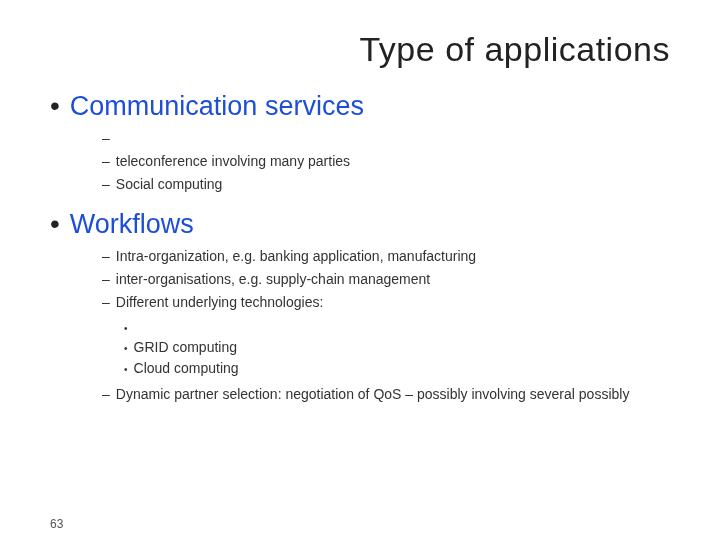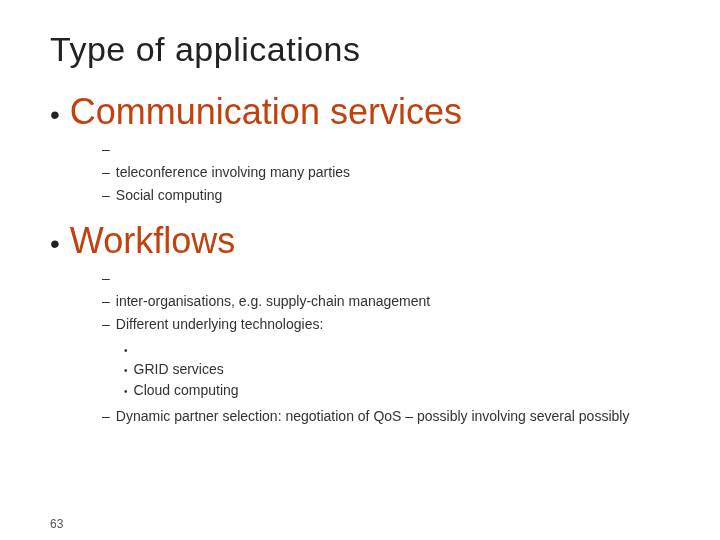--- a/index.html
+++ b/index.html
@@ -20,21 +20,21 @@
 
     .slide {
       width: 720px;
       height: 540px;
       padding: 30px 50px 20px 50px;
       display: flex;
       flex-direction: column;
     }
 
     .title {
-      text-align: left;
+      text-align: right;
       font-size: 34px;
       font-weight: normal;
       color: #222;
       margin-bottom: 22px;
       letter-spacing: 0.5px;
     }
 
     .section {
       margin-bottom: 14px;
     }
@@ -47,23 +47,23 @@
     }
 
     .bullet-dot {
       font-size: 28px;
       line-height: 1;
       color: #222;
       flex-shrink: 0;
     }
 
     .bullet-title {
-      font-size: 36px;
+      font-size: 27px;
       font-weight: normal;
-      color: #c2410c;
+      color: #1d4ed8;
     }
 
     .sub-list {
       margin-left: 52px;
       display: flex;
       flex-direction: column;
       gap: 2px;
     }
 
     .sub-item {
@@ -135,37 +135,38 @@
   </div>
 
   <div class="section">
     <div class="bullet-header">
       <span class="bullet-dot">•</span>
       <span class="bullet-title">Workflows</span>
     </div>
     <div class="sub-list">
       <div class="sub-item">
         <span class="dash">–</span>
+        <span>Intra-organization, e.g. banking application, manufacturing</span>
       </div>
       <div class="sub-item">
         <span class="dash">–</span>
         <span>inter-organisations, e.g. supply-chain management</span>
       </div>
       <div class="sub-item" style="flex-direction: column; align-items: flex-start;">
         <div style="display:flex; gap:6px;">
           <span class="dash">–</span>
           <span>Different underlying technologies:</span>
         </div>
         <div class="nested-list">
           <div class="nested-item">
             <span class="nested-dot">•</span>
           </div>
           <div class="nested-item">
             <span class="nested-dot">•</span>
-            <span>GRID services</span>
+            <span>GRID computing</span>
           </div>
           <div class="nested-item">
             <span class="nested-dot">•</span>
             <span>Cloud computing</span>
           </div>
         </div>
       </div>
       <div class="sub-item">
         <span class="dash">–</span>
         <span>Dynamic partner selection: negotiation of QoS – possibly involving several possibly</span>

